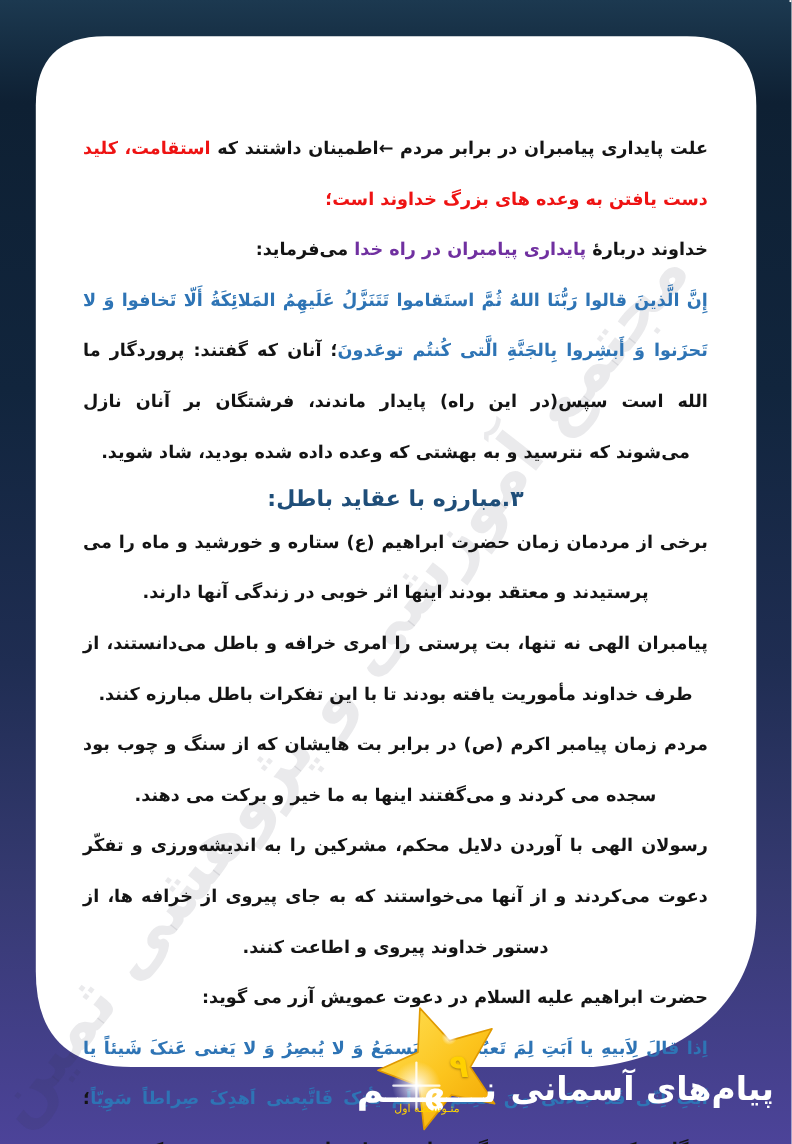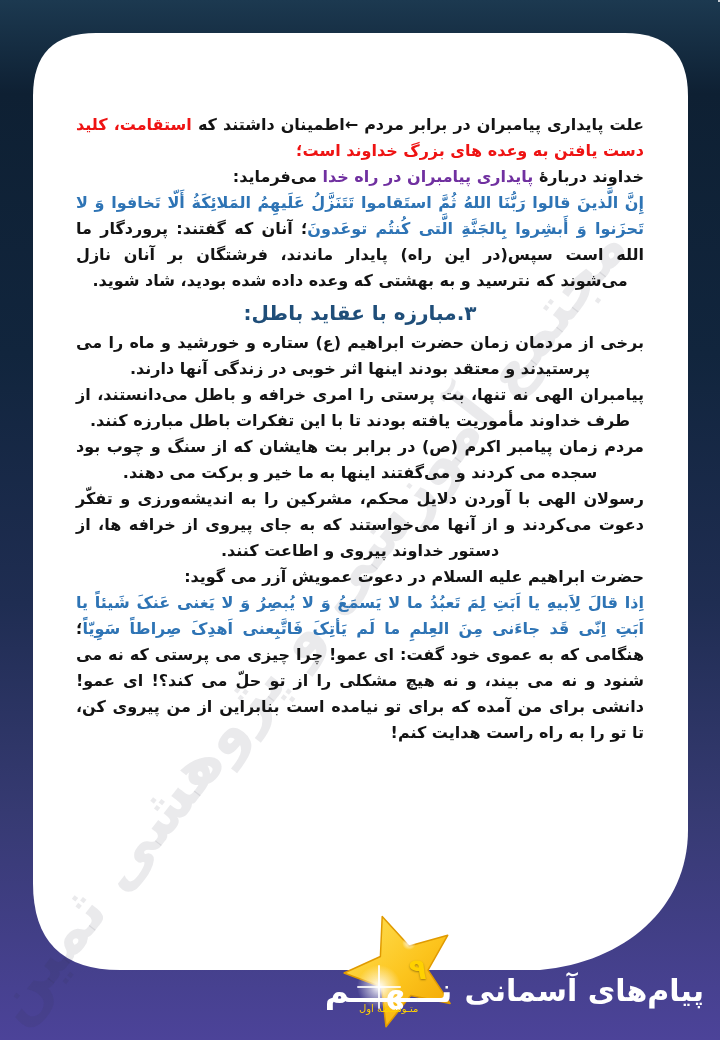--- a/index.html
+++ b/index.html
@@ -32,21 +32,21 @@
     transform:rotate(-52deg);
     direction:rtl;text-align:center;white-space:nowrap;
     font-size:62px;font-weight:bold;color:rgba(45,45,70,0.10);
     pointer-events:none;
   }
   
   .content{
     position:absolute;top:112px;right:76px;left:76px;z-index:4;
     direction:rtl;text-align:justify;color:#141414;
   }
-  .content p{margin:0;font-size:16px;font-weight:bold;line-height:26px;}
+  .content p{margin:0;font-size:16px;font-weight:bold;line-height:46px;}
   .center-last{text-align-last:center;}
   .red{color:#ee1313;}
   .purple{color:#7030a0;}
   .blue{color:#2e74b5;}
   h3.heading{
     margin:2px 0 0 0;font-size:20px;font-weight:bold;color:#1f4e79;line-height:34px;
     text-align:center;
   }
   
   .brand{

